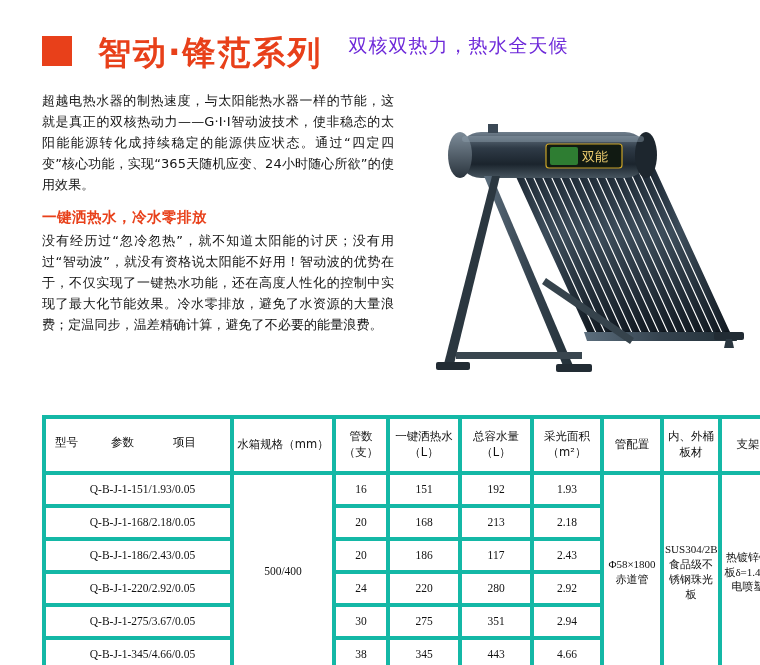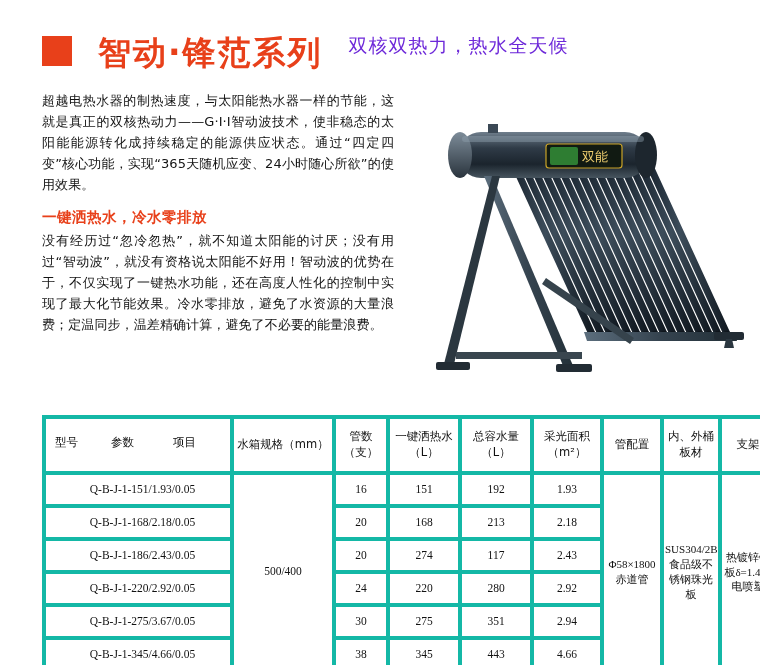--- a/index.html
+++ b/index.html
@@ -286,21 +286,21 @@
     <tr>
       <td class="col-model">Q-B-J-1-168/2.18/0.05</td>
       <td>20</td>
       <td>168</td>
       <td>213</td>
       <td>2.18</td>
     </tr>
     <tr>
       <td class="col-model">Q-B-J-1-186/2.43/0.05</td>
       <td>20</td>
-      <td>274</td>
+      <td>186</td>
       <td>117</td>
       <td>2.43</td>
     </tr>
     <tr>
       <td class="col-model">Q-B-J-1-220/2.92/0.05</td>
       <td>24</td>
       <td>220</td>
       <td>280</td>
       <td>2.92</td>
     </tr>

